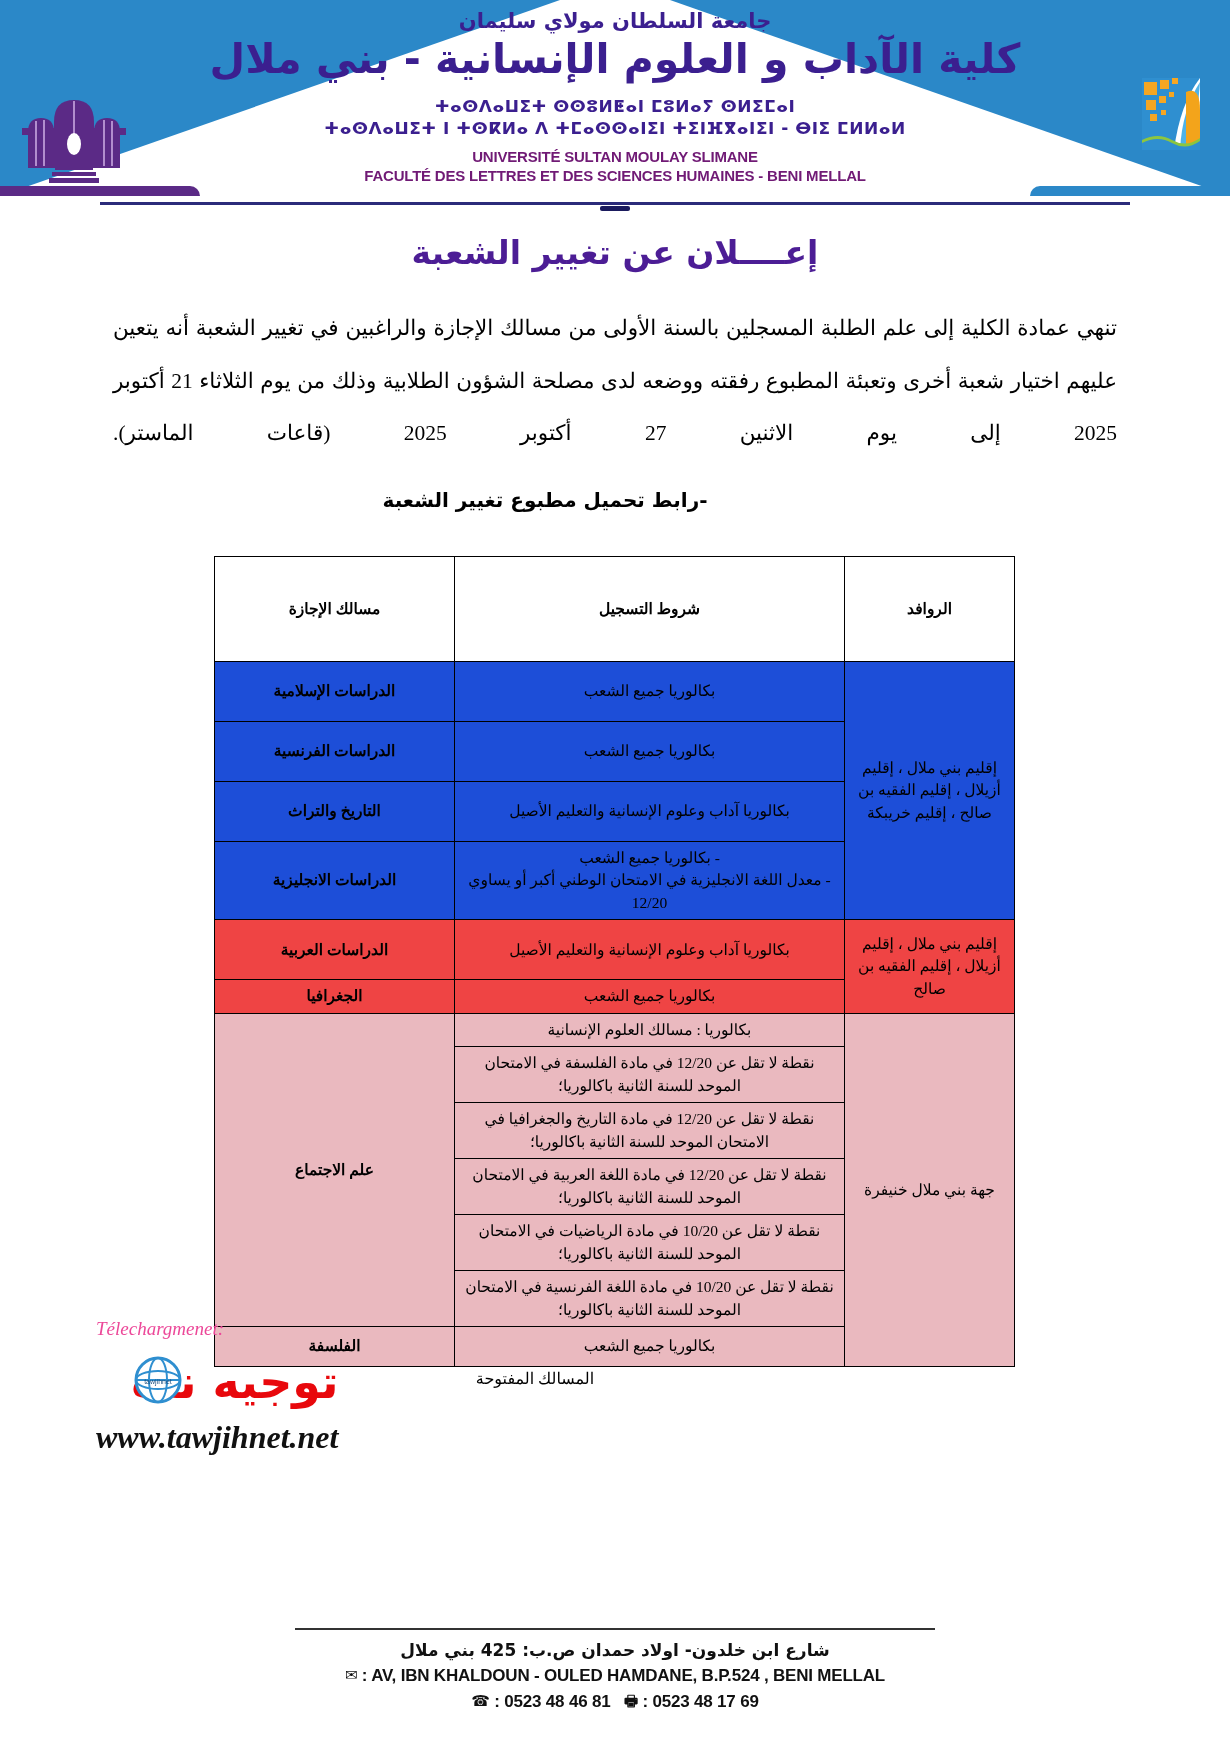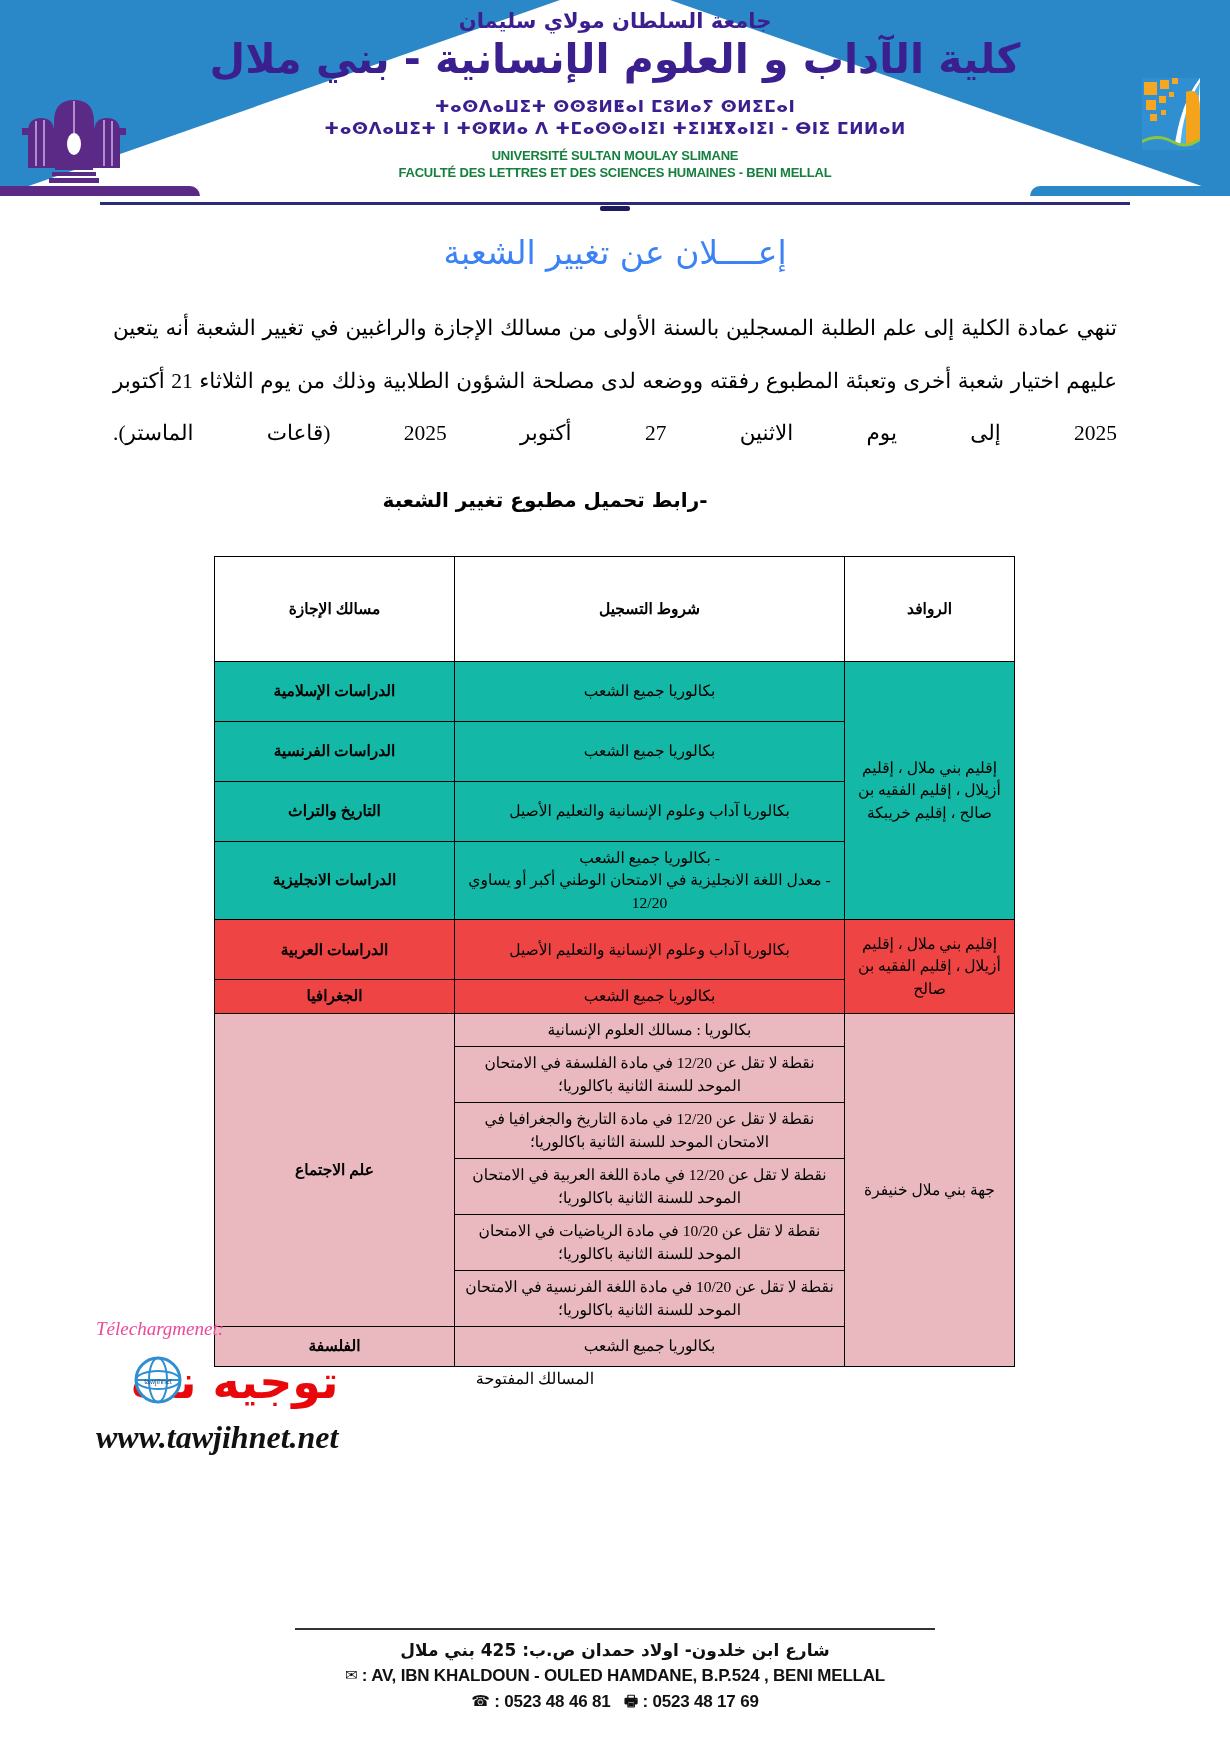--- a/index.html
+++ b/index.html
@@ -66,23 +66,23 @@
     font-size: 17px;
     font-weight: bold;
     color: #3b1f8f;
     line-height: 1.35;
     margin-top: 9px;
     letter-spacing: 0.5px;
     direction: ltr;
   }
   .uni-fr-1, .uni-fr-2 {
     font-family: "Liberation Sans", "DejaVu Sans", sans-serif;
-    font-size: 13px;
-    font-weight: bold;
-    color: #15803d;
+    font-size: 15px;
+    font-weight: bold;
+    color: #701a75;
     line-height: 1.25;
     direction: ltr;
     letter-spacing: -0.2px;
   }
   .uni-fr-1 { margin-top: 8px; }
 
   
   .logo-left {
     position: absolute;
     left: 14px; top: 76px;
@@ -127,24 +127,24 @@
     top: 4px;
     width: 30px; height: 5px;
     background: #1b1b5e;
     border-radius: 2px;
   }
 
   
   .title-ann {
     margin-top: 28px;
     text-align: center;
-    color: #3b82f6;
+    color: #4c1d95;
     font-family: "DejaVu Sans", "Liberation Sans", sans-serif;
     font-size: 33px;
-    font-weight: normal;
+    font-weight: bold;
     letter-spacing: 0px;
   }
 
   
   .body-para {
     margin: 30px 113px 0 113px;
     font-family: "Liberation Serif", "DejaVu Serif", serif;
     font-size: 21.5px;
     line-height: 2.45;
     color: #000;
@@ -211,21 +211,21 @@
   td.prog {
     font-family: "DejaVu Sans", "Liberation Sans", sans-serif;
     font-weight: bold;
     font-size: 15.5px;
   }
   td.feed {
     font-family: "Liberation Serif", "DejaVu Serif", serif;
     font-size: 15.5px;
     line-height: 1.8;
   }
-  .bg-orange { background: #14b8a6; }
+  .bg-orange { background: #1d4ed8; }
   .bg-blue   { background: #ef4444; }
   .bg-pink   { background: #eab9bf; }
 
   .open-note {
     text-align: center;
     font-family: "Liberation Serif", "DejaVu Serif", serif;
     font-size: 16px;
     color: #000;
     margin-top: 2px;
     direction: rtl;

